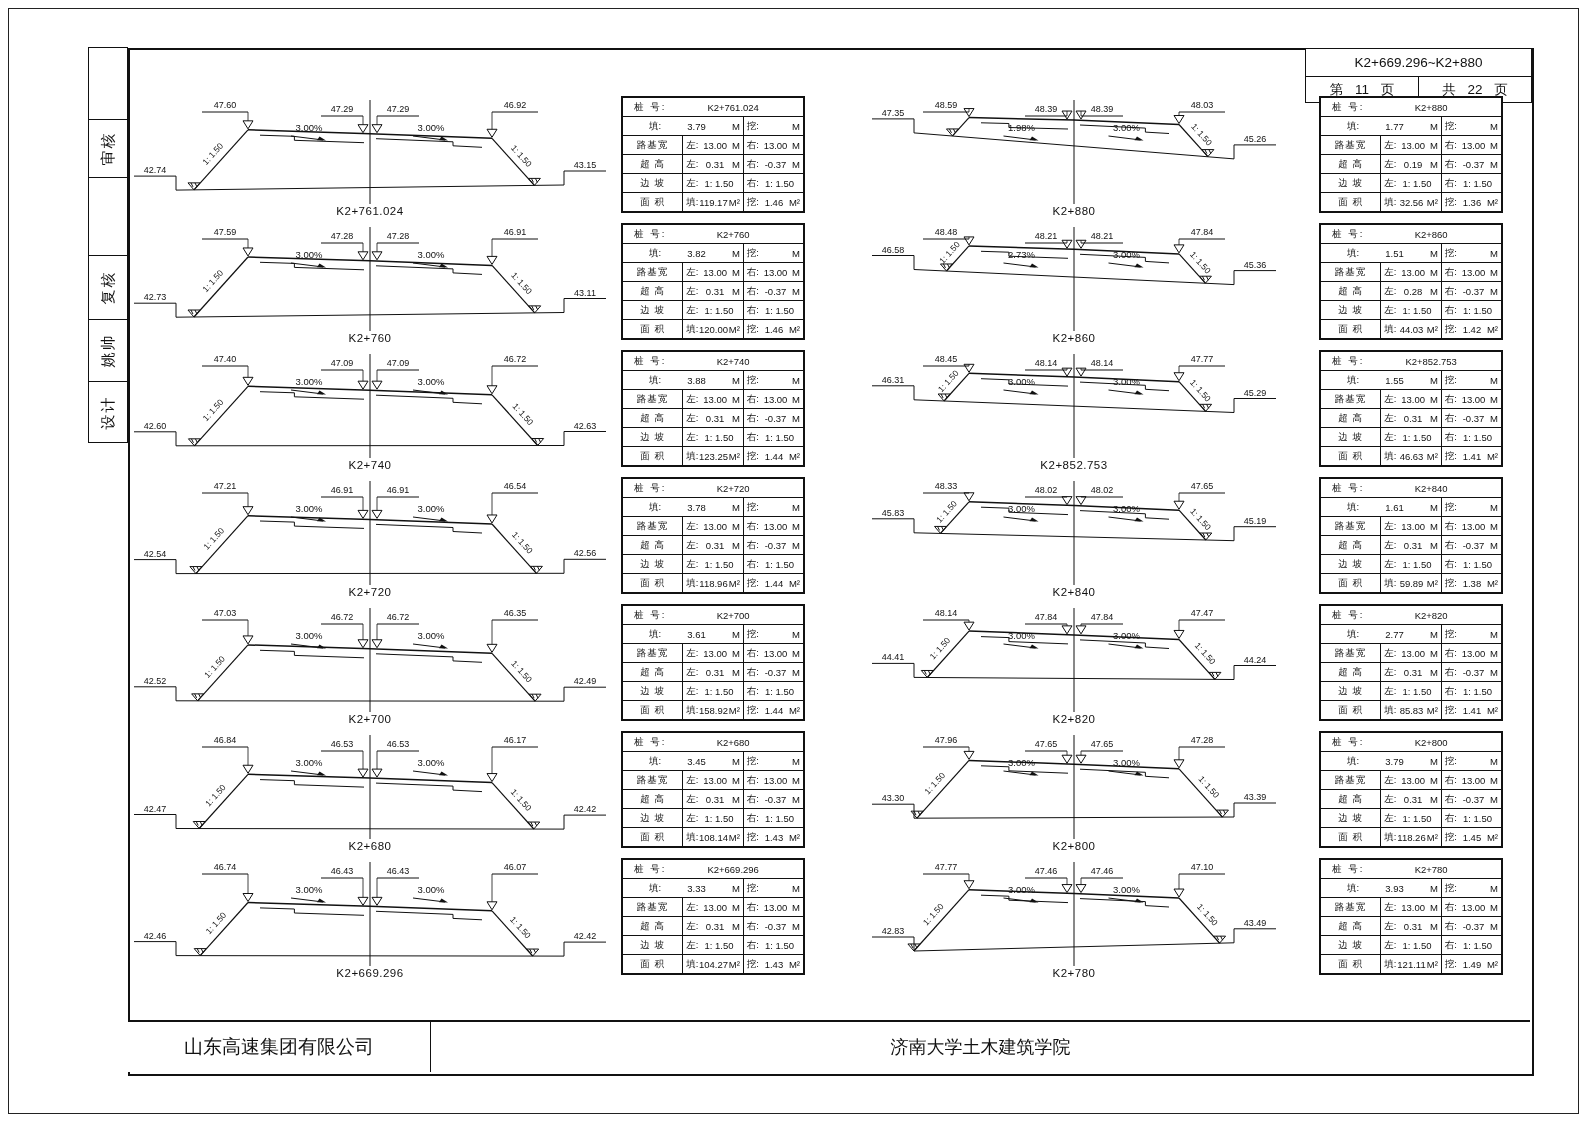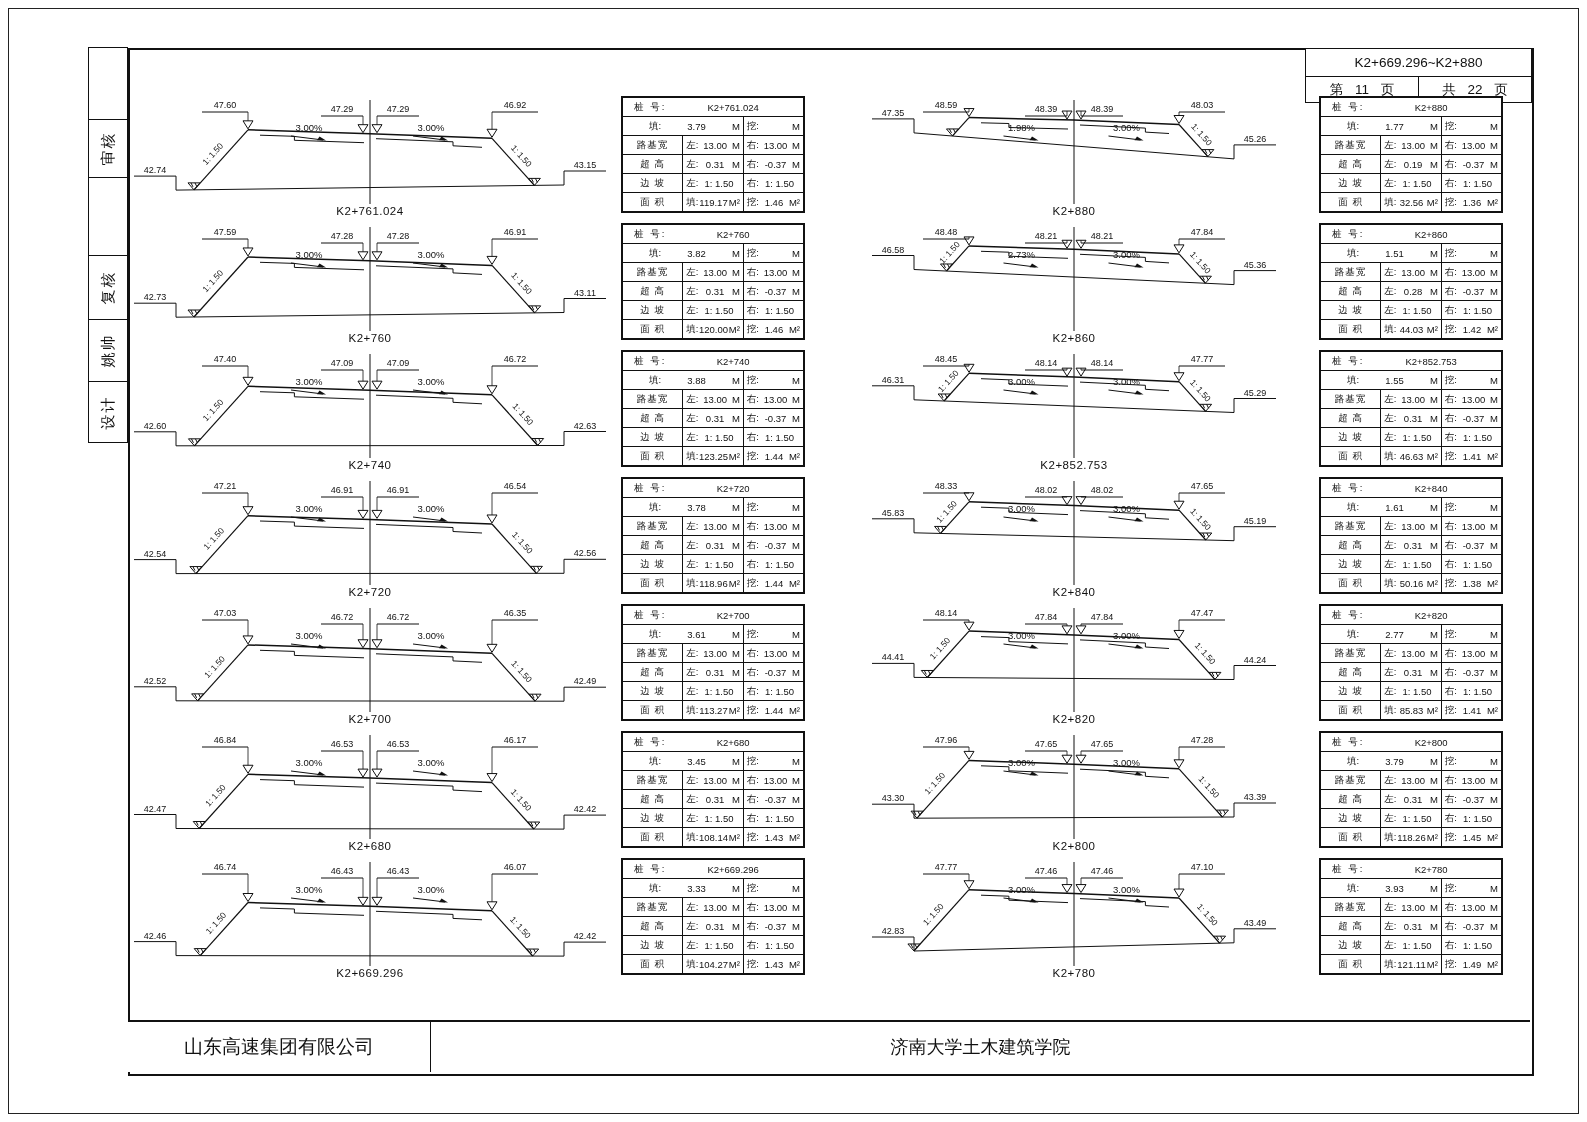--- a/index.html
+++ b/index.html
@@ -888,21 +888,21 @@
               </span>
             </td>
           </tr>
     <tr>
             <td>
               <span class="hdcell" style="display:block;">面 积</span>
             </td>
             <td>
               <span class="cflex">
                 <span class="lb">填:</span>
-                <span class="vv">113.27</span>
+                <span class="vv">158.92</span>
                 <span class="un">M²</span>
               </span>
             </td>
             <td>
               <span class="cflex">
                 <span class="lb">挖:</span>
                 <span class="vv">1.44</span>
                 <span class="un">M²</span>
               </span>
             </td>
@@ -1821,21 +1821,21 @@
               </span>
             </td>
           </tr>
     <tr>
             <td>
               <span class="hdcell" style="display:block;">面 积</span>
             </td>
             <td>
               <span class="cflex">
                 <span class="lb">填:</span>
-                <span class="vv">50.16</span>
+                <span class="vv">59.89</span>
                 <span class="un">M²</span>
               </span>
             </td>
             <td>
               <span class="cflex">
                 <span class="lb">挖:</span>
                 <span class="vv">1.38</span>
                 <span class="un">M²</span>
               </span>
             </td>

